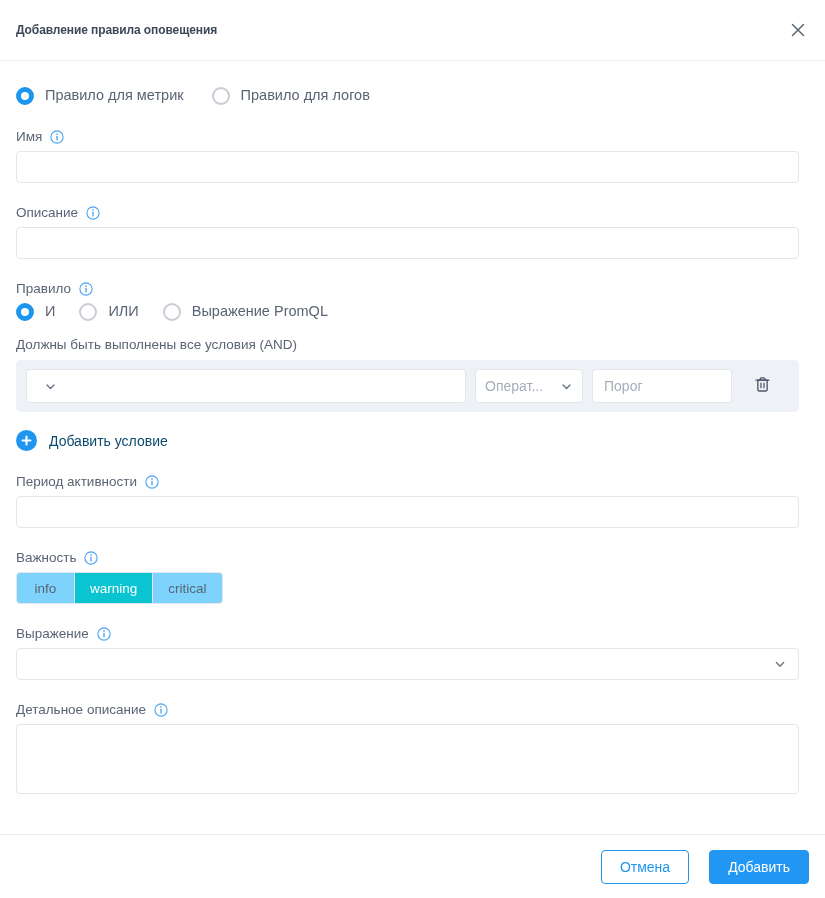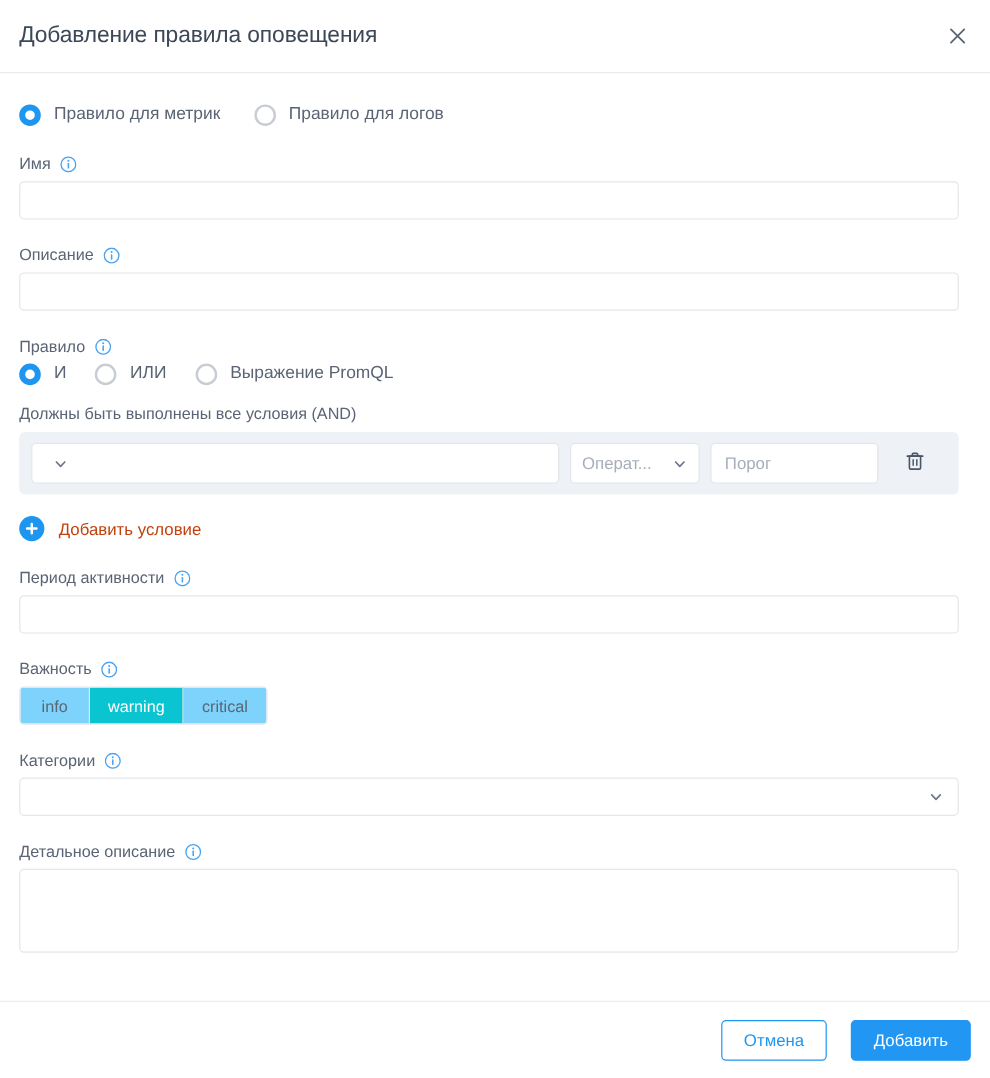--- a/index.html
+++ b/index.html
@@ -26,22 +26,22 @@
   .dialog-header {
     height: 61px;
     min-height: 61px;
     border-bottom: 1px solid #e8ebef;
     display: flex;
     align-items: center;
     padding: 0 16px 0 16px;
     position: relative;
   }
   .dialog-title {
-    font-size: 19px;
-    font-weight: normal;
+    font-size: 12px;
+    font-weight: bold;
     color: #3c4858;
     letter-spacing: -0.1px;
     line-height: 1.2;
   }
   .close-btn {
     position: absolute;
     right: 12px;
     top: 50%;
     transform: translateY(-50%);
     width: 30px; height: 30px;
@@ -216,21 +216,21 @@
   }
   .plus-circle {
     width: 21px; height: 21px;
     border-radius: 50%;
     background: #1e96f0;
     display: flex; align-items: center; justify-content: center;
     flex: 0 0 auto;
   }
   .add-cond-label {
     font-size: 14px;
-    color: #c2410c;
+    color: #0c4a6e;
     margin-left: 12px;
   }
 
   
   .segmented {
     display: flex;
     border: 1px solid #e3e6ea;
     border-radius: 4px;
     overflow: hidden;
     width: max-content;
@@ -475,21 +475,21 @@
       </div>
       <div class="segmented">
         <div class="seg">info</div>
         <div class="seg active">warning</div>
         <div class="seg">critical</div>
       </div>
     </div>
 
     <div class="field-block">
       <div class="field-label">
-        <span class="lbl-text">Категории</span>
+        <span class="lbl-text">Выражение</span>
         <span class="info-icon">
           <svg width="14" height="14" viewBox="0 0 14 14">
             <circle cx="7" cy="7" r="6.1" fill="none" stroke="#4aa3f0" stroke-width="1.1"></circle>
             <circle cx="7" cy="4" r="0.85" fill="#4aa3f0"></circle>
             <rect x="6.35" y="5.8" width="1.3" height="4.6" rx="0.5" fill="#4aa3f0"></rect>
           </svg>
         </span>
       </div>
       <div class="select-full">
         <span class="sel-placeholder"></span>

